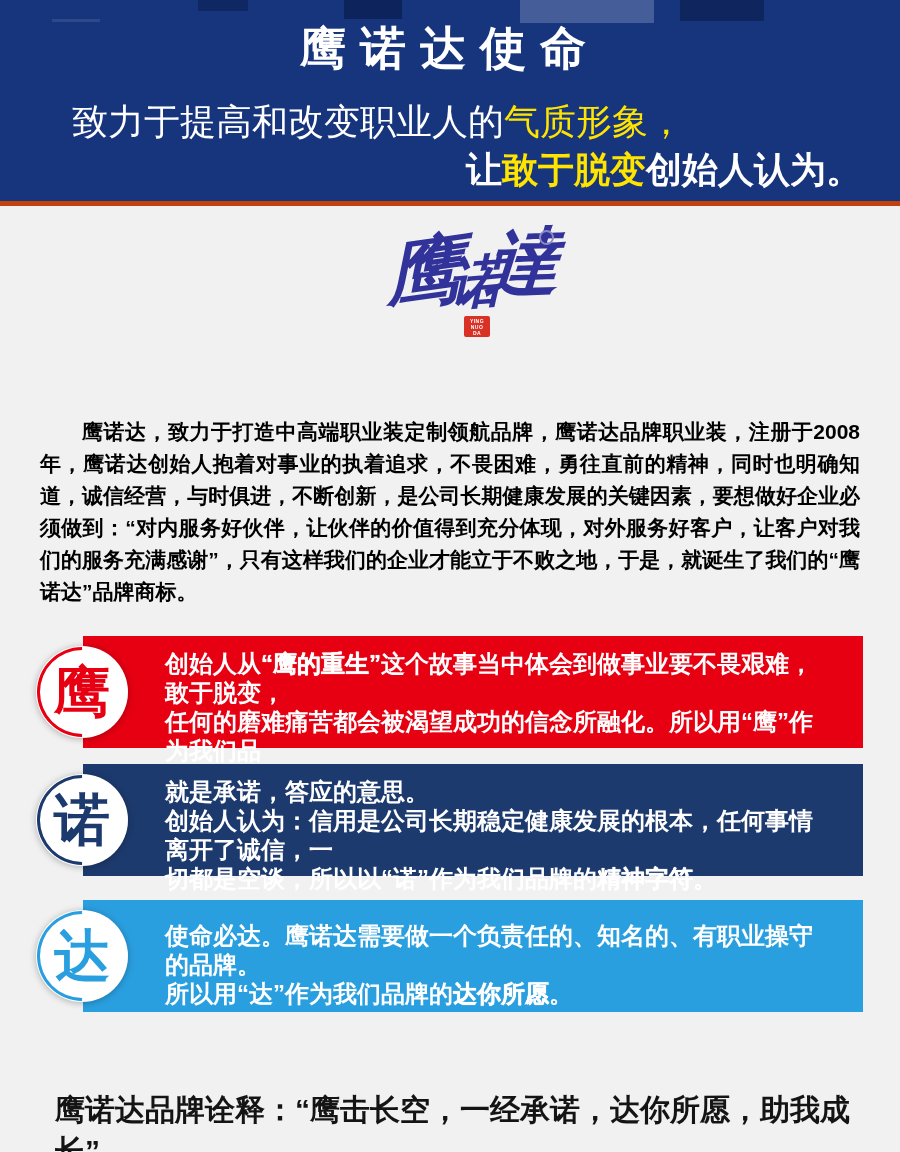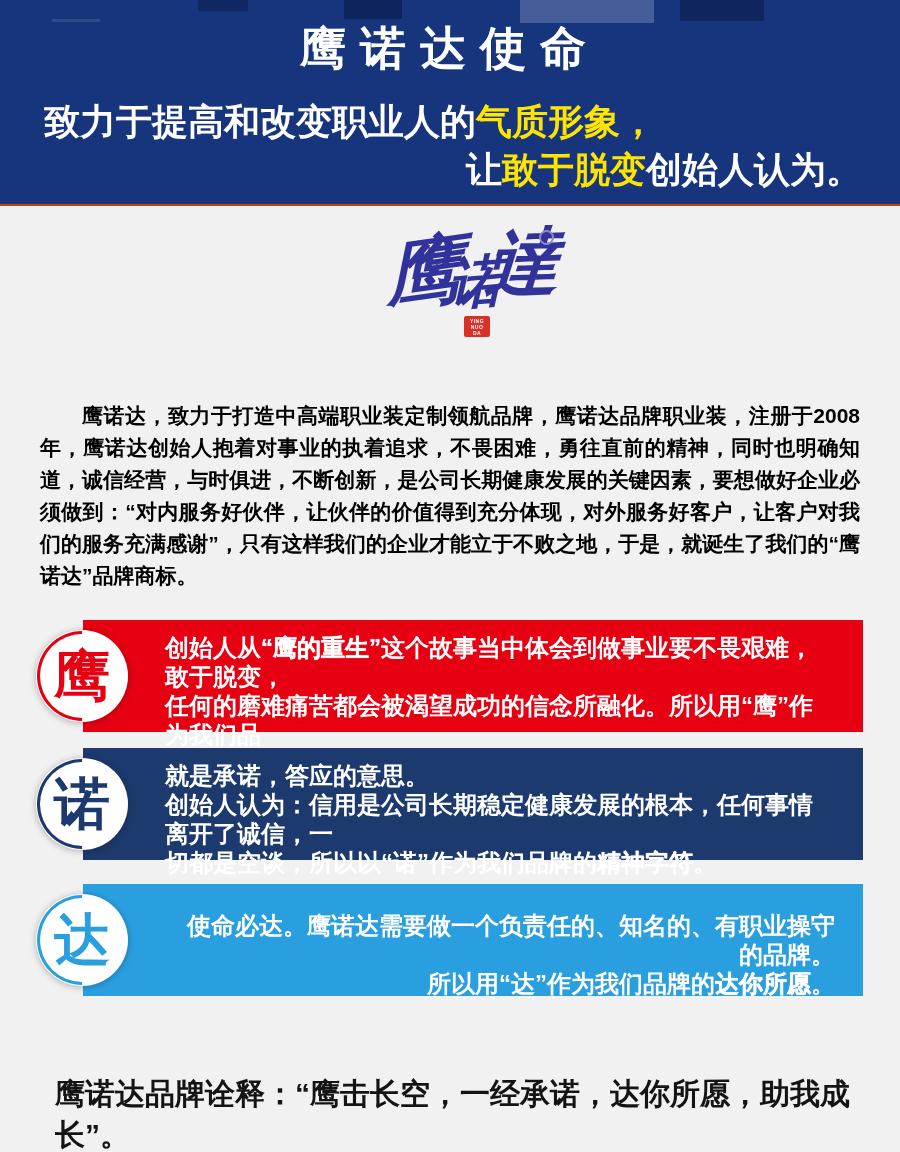--- a/index.html
+++ b/index.html
@@ -4,69 +4,69 @@
 <style>
   html,body { margin:0; padding:0; }
   body {
     width:900px; height:1152px;
     background:#f1f1f2;
     font-family:"Liberation Sans","DejaVu Sans",sans-serif;
     position:relative; overflow:hidden;
   }
 
   
-  .header { position:relative; height:206px; background:#17357d; border-bottom:2px solid #c2410c; box-sizing:border-box; }
+  .header { position:relative; height:206px; background:#17357d; border-bottom:5px solid #c2410c; box-sizing:border-box; }
   .frag { position:absolute; top:0; }
   .frag-1 { left:198px; width:50px; height:11px; background:rgba(9,28,78,.55); }
   .frag-2 { left:344px; width:58px; height:19px; background:rgba(7,24,68,.60); }
   .frag-3 { left:520px; width:134px; height:23px; background:rgba(175,190,218,.30); }
   .frag-4 { left:680px; width:84px; height:21px; background:rgba(7,24,68,.55); }
   .frag-5 { left:52px;  top:19px; width:48px; height:3px; background:rgba(255,255,255,.10); }
 
   .header-title {
     text-align:center; padding-top:22px; line-height:52px;
     font-size:46px; font-weight:700; color:#ffffff; letter-spacing:14px;
   }
-  .sub1 { margin-top:26px; padding-left:44px; line-height:44px; font-size:36px; font-weight:700; color:#ffffff; }
+  .sub1 { margin-top:26px; padding-left:72px; line-height:44px; font-size:36px; font-weight:400; color:#ffffff; }
   .sub2 { margin-top:4px;  padding-right:38px; text-align:right; line-height:44px; font-size:36px; font-weight:700; color:#ffffff; }
   .accent { color:#ffe400; }
 
   
   .logo-section { position:relative; height:174px; }
   .logo-wrap { position:absolute; left:390px; top:26px; width:170px; height:110px; color:#32329b; }
   .logo-char { position:absolute; font-weight:700; font-style:italic; line-height:1; }
   .lc1 { left:-4px; top:2px;  font-size:76px; transform:rotate(-8deg) skewX(-6deg); }
   .lc2 { left:58px; top:22px; font-size:56px; transform:rotate(-5deg) skewX(-4deg); }
   .lc3 { left:96px; top:-6px; font-size:74px; transform:rotate(-2deg) skewX(-6deg); }
   .logo-seal {
     position:absolute; left:74px; top:84px; width:26px; height:21px;
     background:#da3126; border-radius:2px; box-sizing:border-box; padding-top:2px;
     color:#ffffff; font-size:5px; line-height:6px; font-weight:700;
     text-align:center; white-space:pre-line; letter-spacing:.5px;
   }
   .logo-reg { position:absolute; left:149px; top:-2px; width:11px; height:11px; border:2px solid #8a8ac6; border-radius:50%; }
 
   
   .intro {
-    margin:0 40px; padding-top:20px;
+    margin:16px 40px; padding-top:20px;
     font-size:21px; line-height:32px; font-weight:700; color:#000000;
     text-indent:2em; text-align:justify;
   }
 
   
   .banner { position:relative; margin-left:83px; width:780px; height:112px; color:#ffffff; box-sizing:border-box; }
   .banner-red  { background:#e60012; margin-top:28px; }
   .banner-navy { background:#1d3a6e; margin-top:16px; }
   .banner-blue { background:#2a9fe0; margin-top:24px; }
   .banner-text {
     padding:13px 28px 0 82px;
     font-size:24px; line-height:29px; font-weight:700;
     white-space:pre-line;
   }
-  .banner-blue .banner-text { padding-top:27px;text-align:right; }
+  .banner-blue .banner-text { padding-top:21px; }
   .em { text-shadow:0 0 .7px currentColor, 0 0 .7px currentColor; }
 
   .badge {
     position:absolute; left:-47px; top:50%; transform:translateY(-50%);
     width:92px; height:92px; background:#ffffff; border-radius:50%;
     display:flex; align-items:center; justify-content:center;
     box-shadow:0 1px 7px rgba(0,0,0,.28);
   }
   .badge::before {
     content:""; position:absolute; inset:1px; border-radius:50%;

